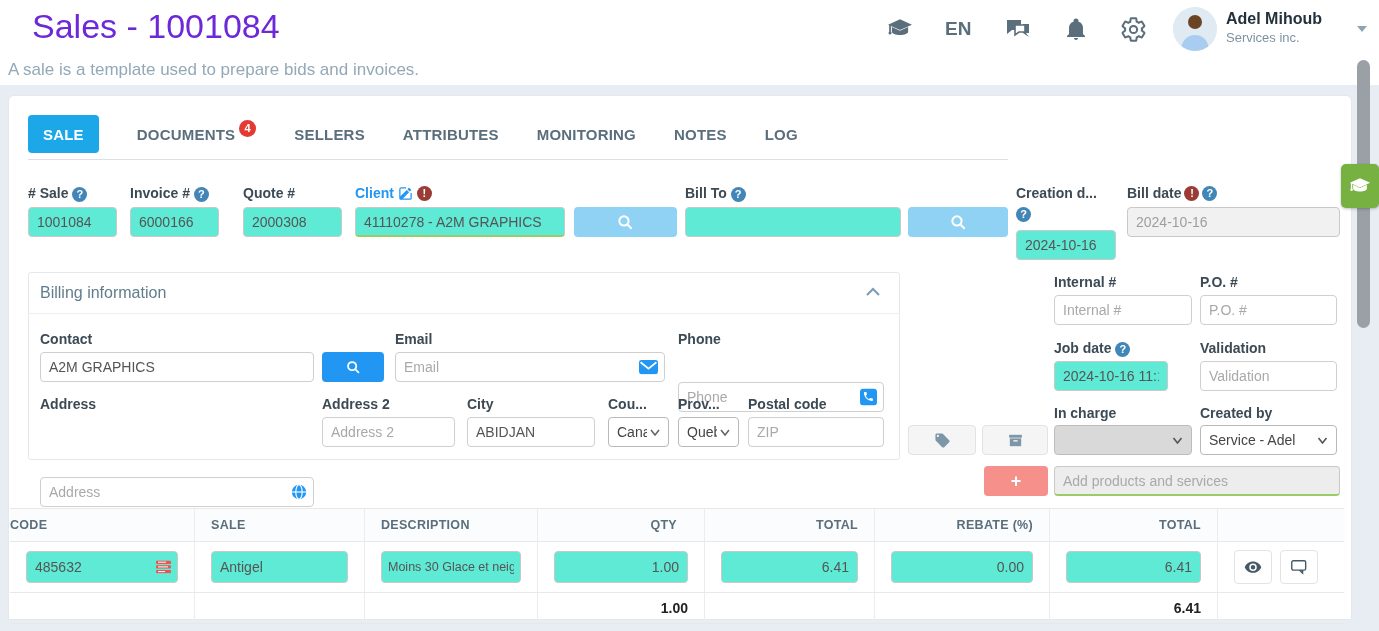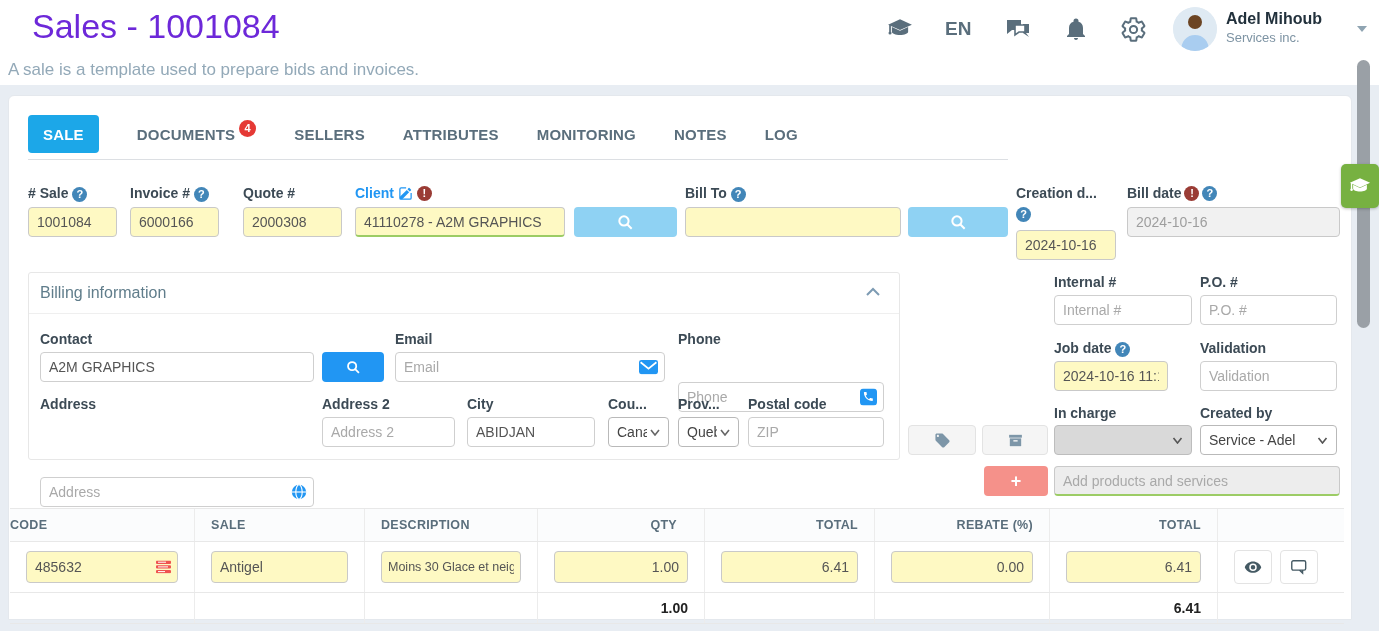--- a/index.html
+++ b/index.html
@@ -1,19 +1,19 @@
 <!DOCTYPE html>
 <html><head>
 <meta charset="utf-8">
 <style>
   html,body{margin:0;padding:0;background:#e8edf3;}
   #app{position:relative;width:1379px;height:631px;background:#e8edf3;font-family:"Liberation Sans",sans-serif;overflow:hidden;}
   .abs{position:absolute;box-sizing:border-box;}
   .lbl{font-size:14px;font-weight:bold;color:#3c4a55;white-space:nowrap;}
-  .inp{box-sizing:border-box;height:30px;border:1px solid #c9c9c9;border-radius:4px;background:#fef9c3;color:#555;font-size:14px;padding:0 8px;font-family:"Liberation Sans",sans-serif;width:100%;}
+  .inp{box-sizing:border-box;height:30px;border:1px solid #c9c9c9;border-radius:4px;background:#5eead4;color:#555;font-size:14px;padding:0 8px;font-family:"Liberation Sans",sans-serif;width:100%;}
   .inp.white{background:#fff;border-color:#cfcfcf;}
   .inp.ltgrey{background:#f1f1f1;color:#9e9e9e;}
   .inp::placeholder{color:#a9a9a9;opacity:1;}
   .inp.rt{text-align:right;}
   .greenb{border-bottom:2px solid #9ccc65 !important;}
   .btn{box-sizing:border-box;border:none;border-radius:4px;display:flex;align-items:center;justify-content:center;cursor:pointer;padding:0;}
   .qi{display:inline-flex;width:15px;height:15px;border-radius:50%;background:#4286b8;color:#fff;font-size:11px;font-weight:bold;align-items:center;justify-content:center;line-height:1;}
   .ei{display:inline-flex;width:15px;height:15px;border-radius:50%;background:#9a3c35;color:#fff;font-size:11px;font-weight:bold;align-items:center;justify-content:center;line-height:1;}
   .sel{box-sizing:border-box;height:30px;border:1px solid #b9b9b9;border-radius:4px;background:#fff;display:flex;align-items:center;justify-content:space-between;padding:0 8px;font-size:14px;color:#444;cursor:pointer;}
   .sel .txt{overflow:hidden;white-space:nowrap;}

